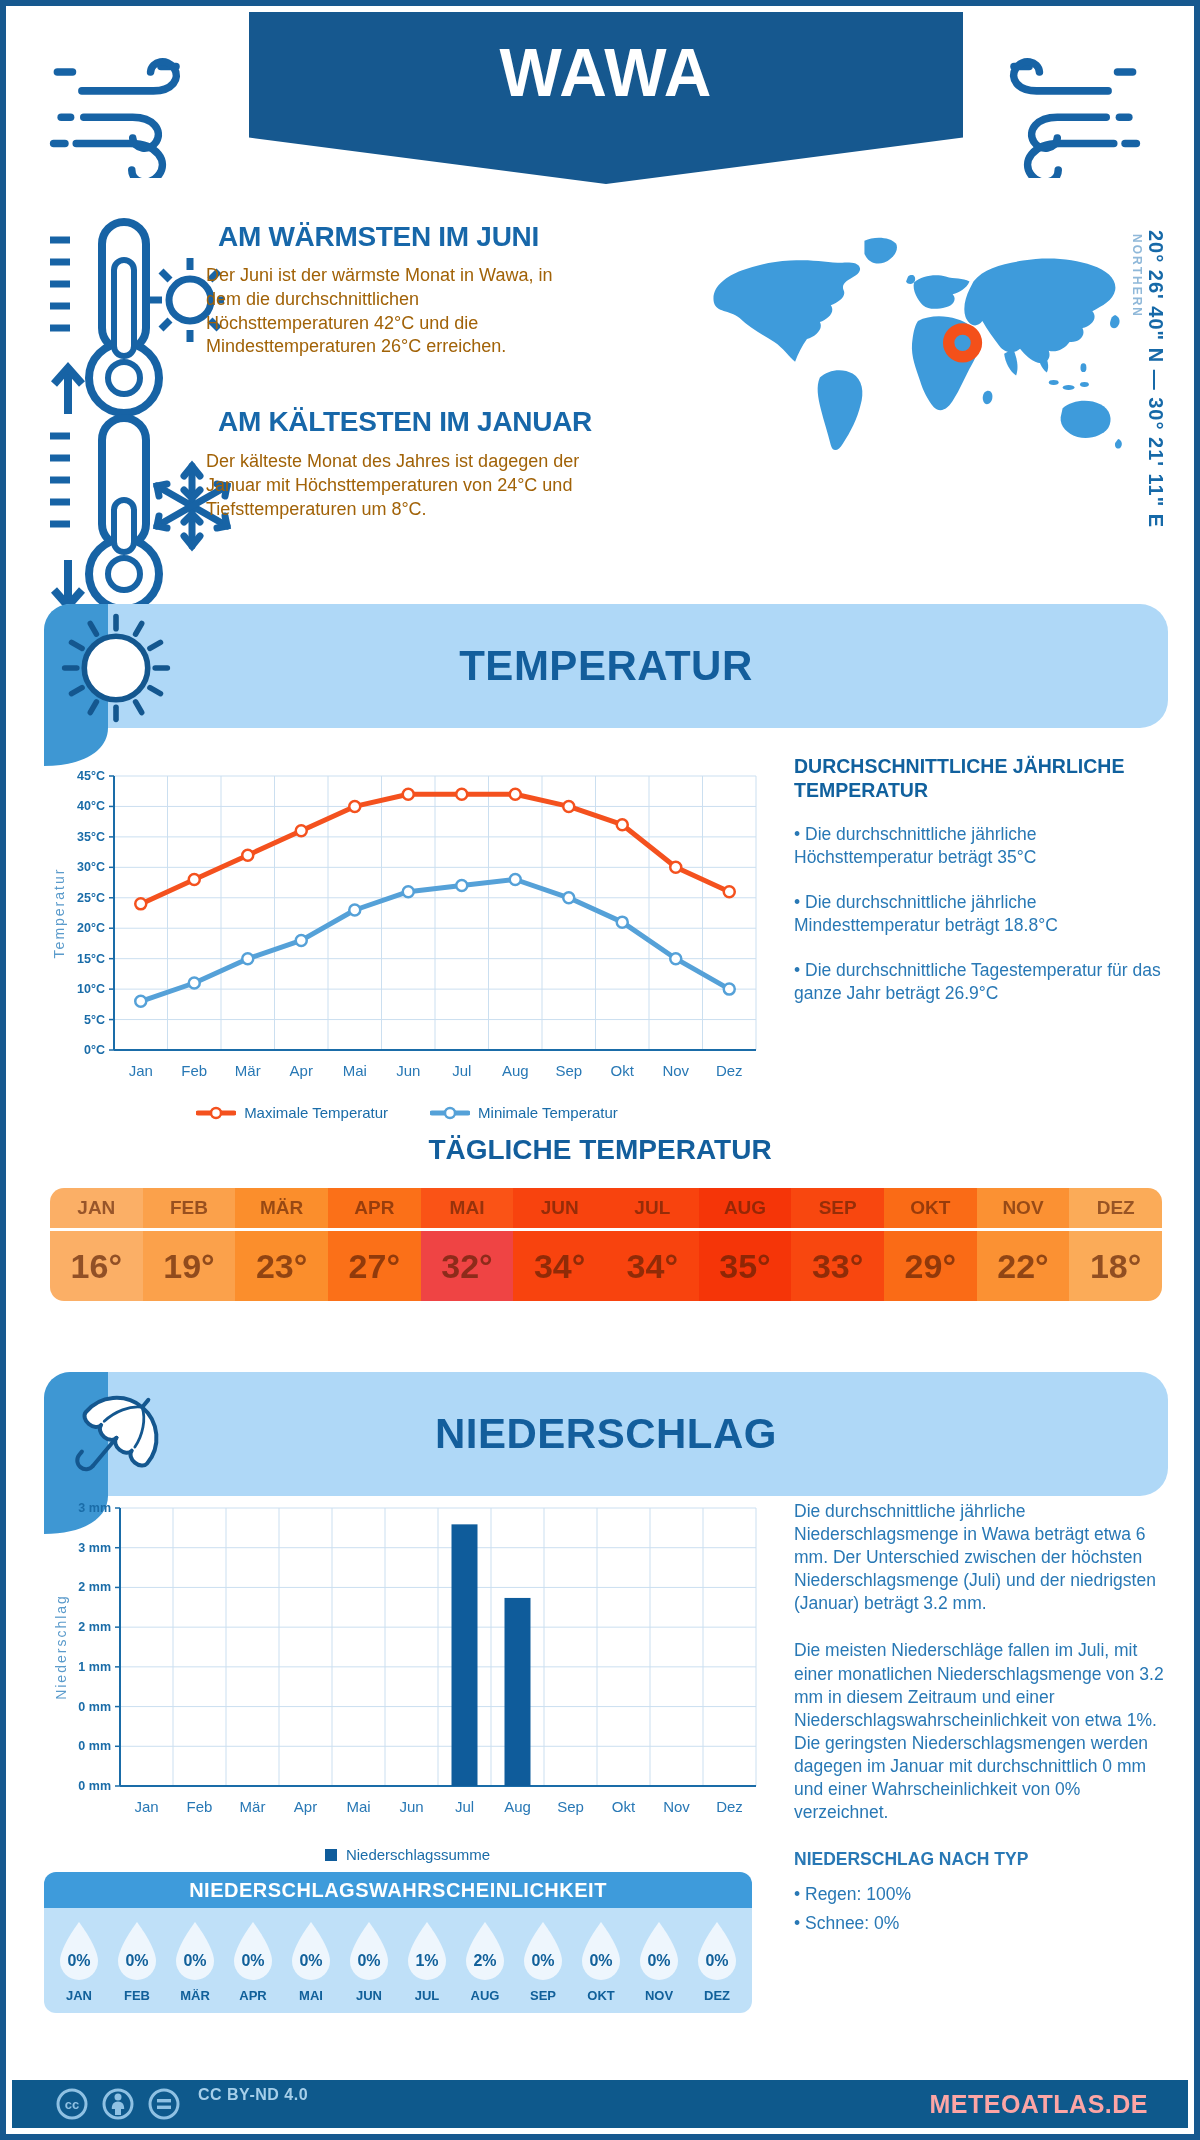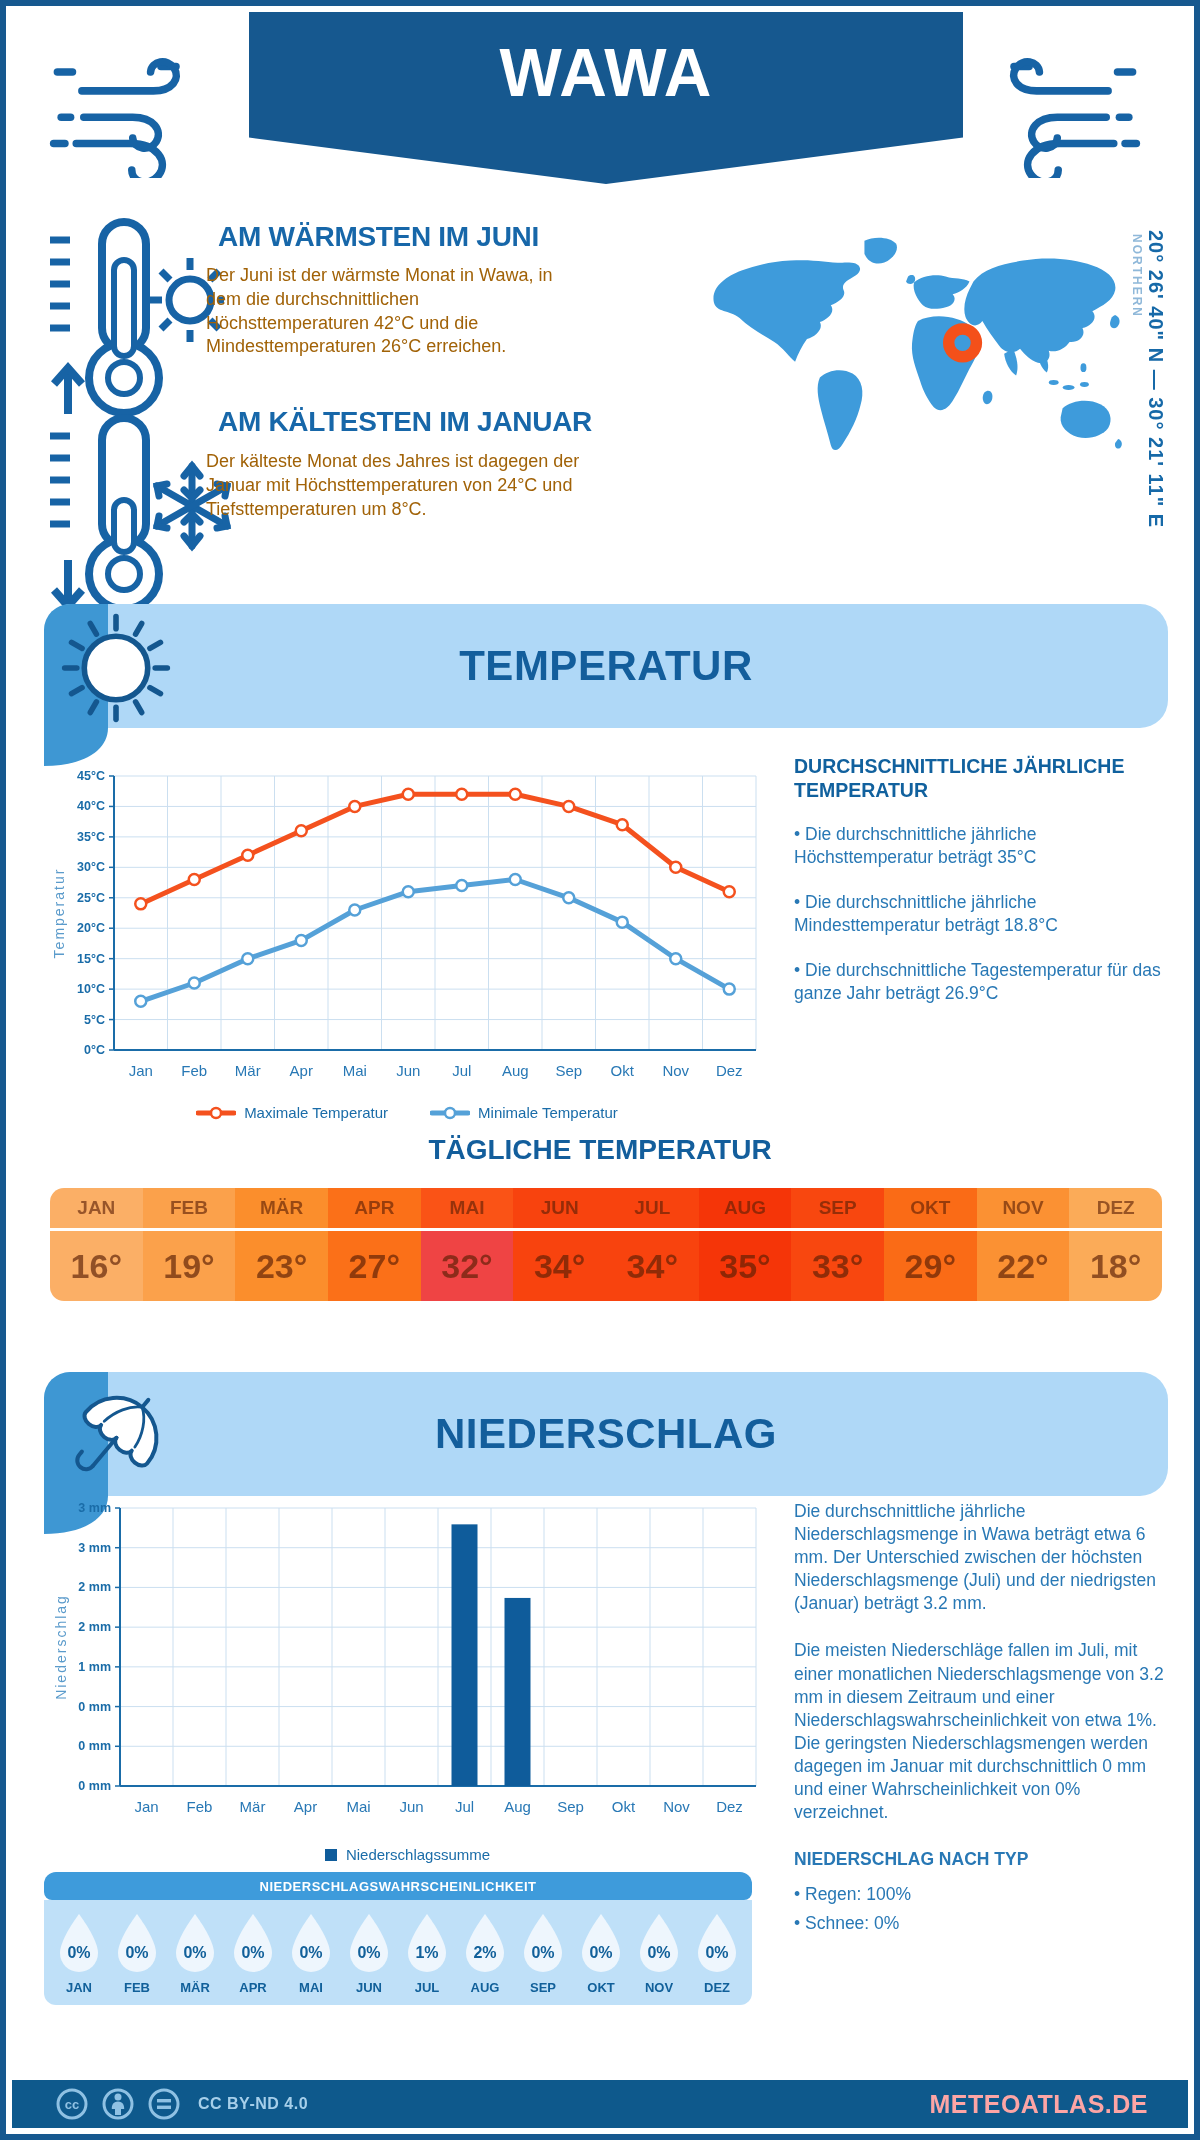--- a/index.html
+++ b/index.html
@@ -65,30 +65,30 @@
                color:#135E9C;}
   .daily-table{position:absolute;left:44px;top:1182px;width:1112px;border-radius:14px;overflow:hidden;}
   .dt-row{display:grid;grid-template-columns:repeat(12,1fr);}
   .dt-head{height:40px;display:flex;align-items:center;justify-content:center;font-size:19px;font-weight:700;
            color:rgba(90,30,5,0.62);border-bottom:3px solid #fff;}
   .dt-val{height:70px;display:flex;align-items:center;justify-content:center;font-size:34px;font-weight:700;
           color:rgba(90,30,5,0.66);}
 
   
   .prob-band{position:absolute;left:38px;top:1866px;width:708px;border-radius:12px;overflow:hidden;}
-  .prob-header{height:28px;background:#3E9BDB;color:#fff;font-size:13px;font-weight:700;display:flex;
-               align-items:center;justify-content:center;letter-spacing:0.5px;border-radius:8px;}
+  .prob-header{height:36px;background:#3E9BDB;color:#fff;font-size:20px;font-weight:700;display:flex;
+               align-items:center;justify-content:center;letter-spacing:0.5px;}
   .prob-body{background:#BFE0F8;display:flex;justify-content:space-around;padding:12px 6px 10px 6px;}
   .droplet-item{display:flex;flex-direction:column;align-items:center;width:52px;}
   .droplet-month{margin-top:6px;font-size:13px;font-weight:700;color:#11609A;}
 
   
   .footer{position:absolute;left:6px;right:6px;bottom:6px;height:48px;background:#0E598C;display:flex;
           align-items:center;}
-  .cc-group{display:flex;align-items:center;gap:10px;margin-left:42px;}
+  .cc-group{display:flex;align-items:flex-start;gap:10px;margin-left:42px;}
   .cc-label{font-size:16px;font-weight:700;color:#A6CFEA;margin-left:6px;letter-spacing:0.5px;}
   .site{margin-left:auto;margin-right:40px;font-size:25px;font-weight:700;color:#fca5a5;letter-spacing:0.5px;}
 </style>
 </head>
 <body>
 
 <div class="page">
 
   <svg class="wind wind-left" width="160" height="146" viewBox="0 0 170 150" fill="none" stroke="#1763A5" stroke-width="8" stroke-linecap="round">
     <path d="M10 40 h16"></path>

